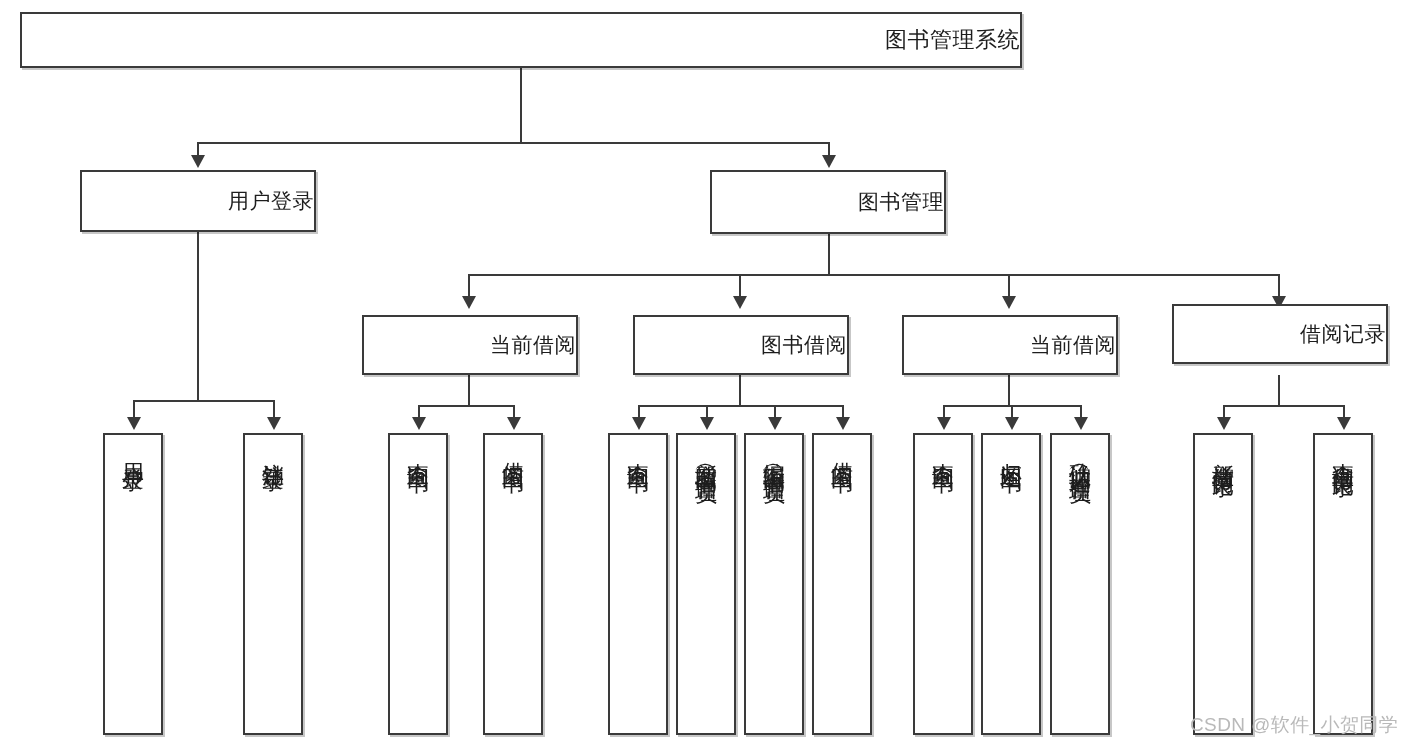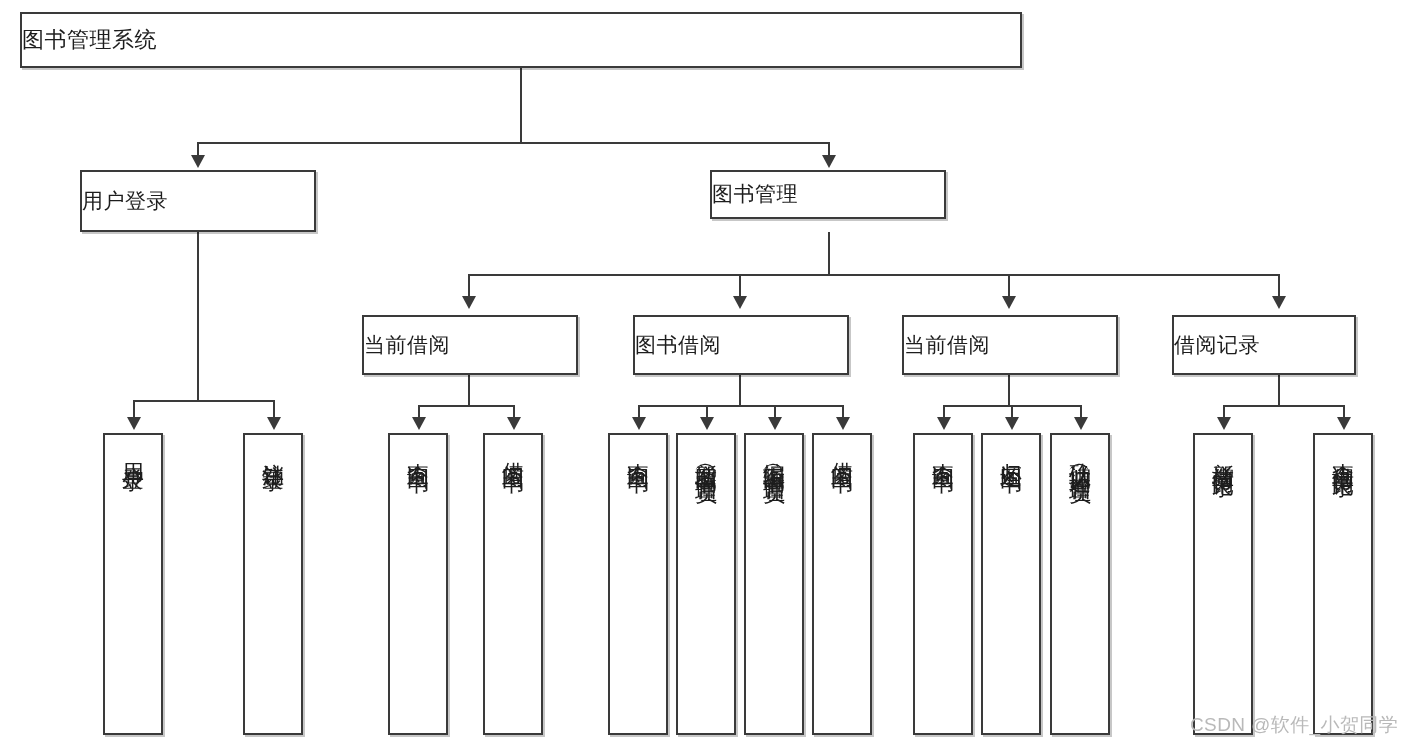--- a/index.html
+++ b/index.html
@@ -17,21 +17,21 @@
   }
   
   .node{
     position:absolute;
     box-sizing:border-box;
     background:#ffffff;
     border:2px solid #3a3a3a;
     box-shadow:2px 2px 0 0 rgba(0,0,0,0.22);
     display:flex;
     align-items:center;
-    justify-content:flex-start;
+    justify-content:flex-end;
     color:#1d1d1d;
     z-index:3;
   }
   .node .lbl{
     display:block;
     white-space:nowrap;
     line-height:1.06;
     letter-spacing:0.5px;
   }
   
@@ -93,21 +93,21 @@
   <div class="vline" style="left:197px;top:142px;height:16px;"></div>
   <div class="arrow" style="left:191px;top:155px;"></div>
 
   <div class="vline" style="left:828px;top:142px;height:16px;"></div>
   <div class="arrow" style="left:822px;top:155px;"></div>
 
   <div class="node horiz" style="left:80px;top:170px;width:236px;height:62px;">
     <span class="lbl">用户登录</span>
   </div>
 
-  <div class="node horiz" style="left:710px;top:170px;width:236px;height:49px;">
+  <div class="node horiz" style="left:710px;top:170px;width:236px;height:64px;">
     <span class="lbl">图书管理</span>
   </div>
 
   <div class="vline" style="left:197px;top:232px;height:168px;"></div>
   <div class="hline" style="left:133px;top:400px;width:140px;"></div>
   <div class="vline" style="left:133px;top:400px;height:19px;"></div>
   <div class="arrow" style="left:127px;top:417px;"></div>
   <div class="vline" style="left:273px;top:400px;height:19px;"></div>
   <div class="arrow" style="left:267px;top:417px;"></div>
 
@@ -128,21 +128,21 @@
 
   <div class="node horiz" style="left:362px;top:315px;width:216px;height:60px;">
     <span class="lbl">当前借阅</span>
   </div>
   <div class="node horiz" style="left:902px;top:315px;width:216px;height:60px;">
     <span class="lbl">当前借阅</span>
   </div>
   <div class="node horiz" style="left:633px;top:315px;width:216px;height:60px;">
     <span class="lbl">图书借阅</span>
   </div>
-  <div class="node horiz" style="left:1172px;top:315px;width:184px;height:60px;">
+  <div class="node horiz" style="left:1172px;top:304px;width:216px;height:60px;">
     <span class="lbl">借阅记录</span>
   </div>
 
   <div class="vline" style="left:468px;top:375px;height:30px;"></div>
   <div class="hline" style="left:418px;top:405px;width:95px;"></div>
   <div class="vline" style="left:418px;top:405px;height:14px;"></div>
   <div class="arrow" style="left:412px;top:417px;"></div>
   <div class="vline" style="left:513px;top:405px;height:14px;"></div>
   <div class="arrow" style="left:507px;top:417px;"></div>
 

